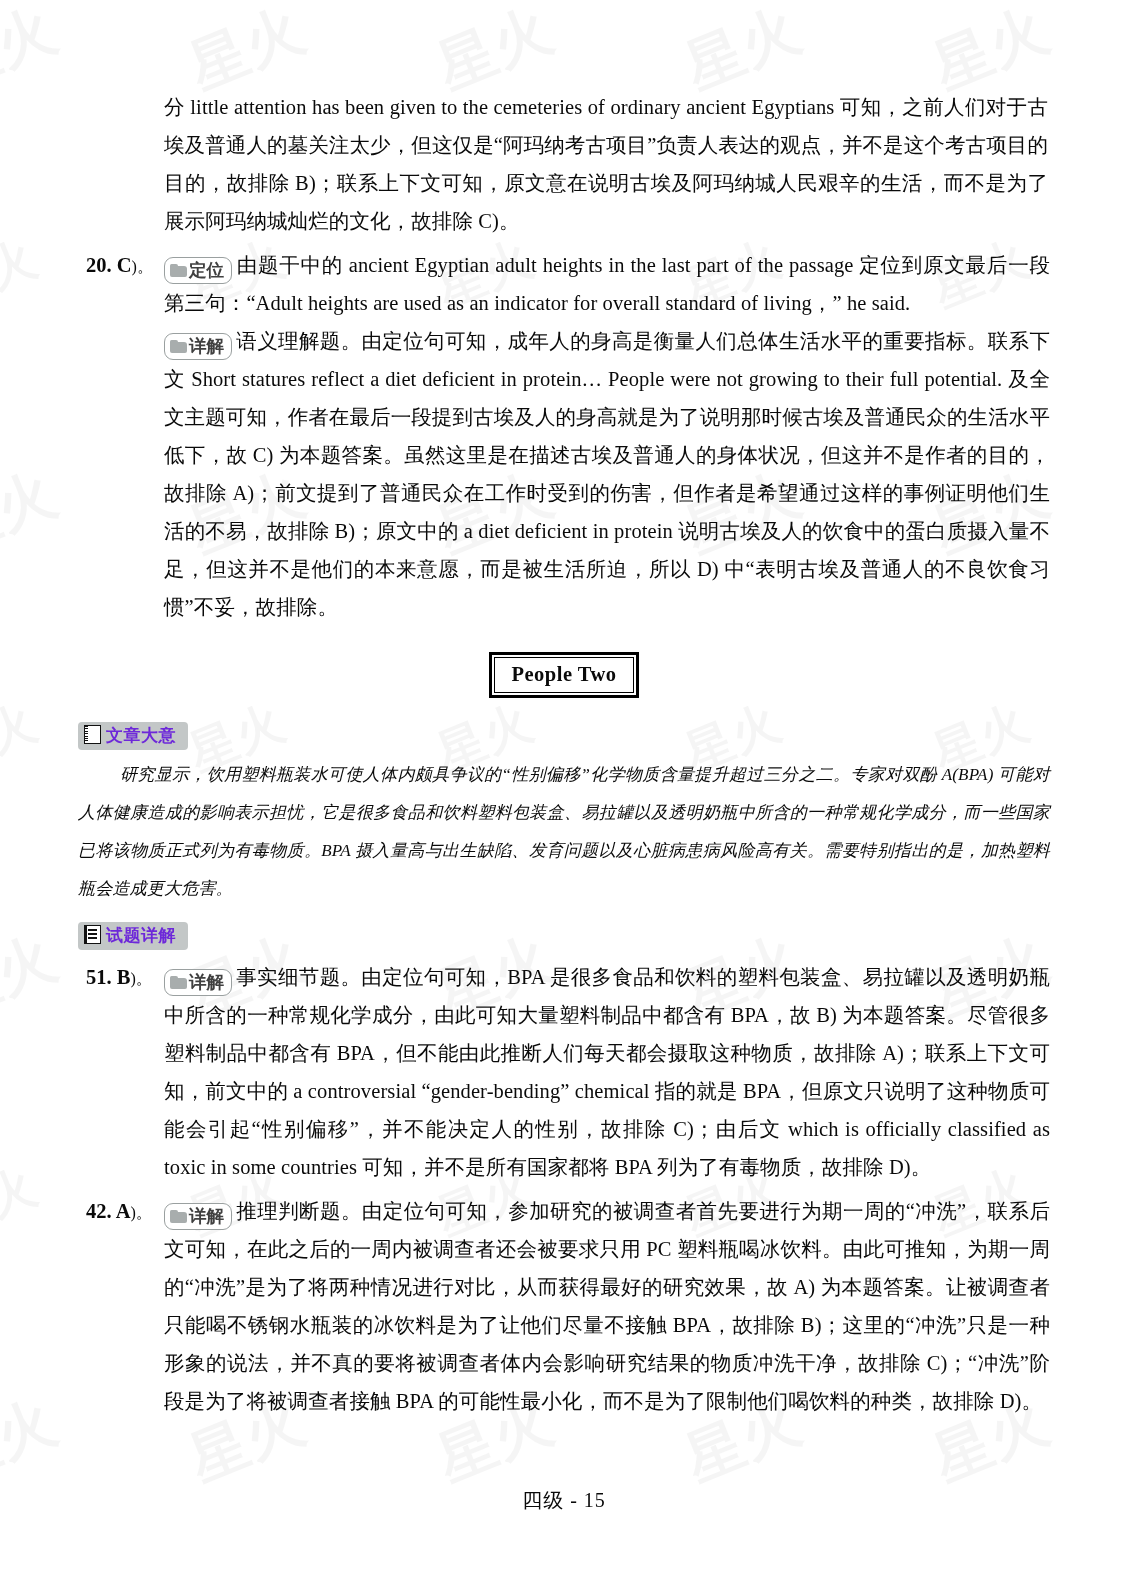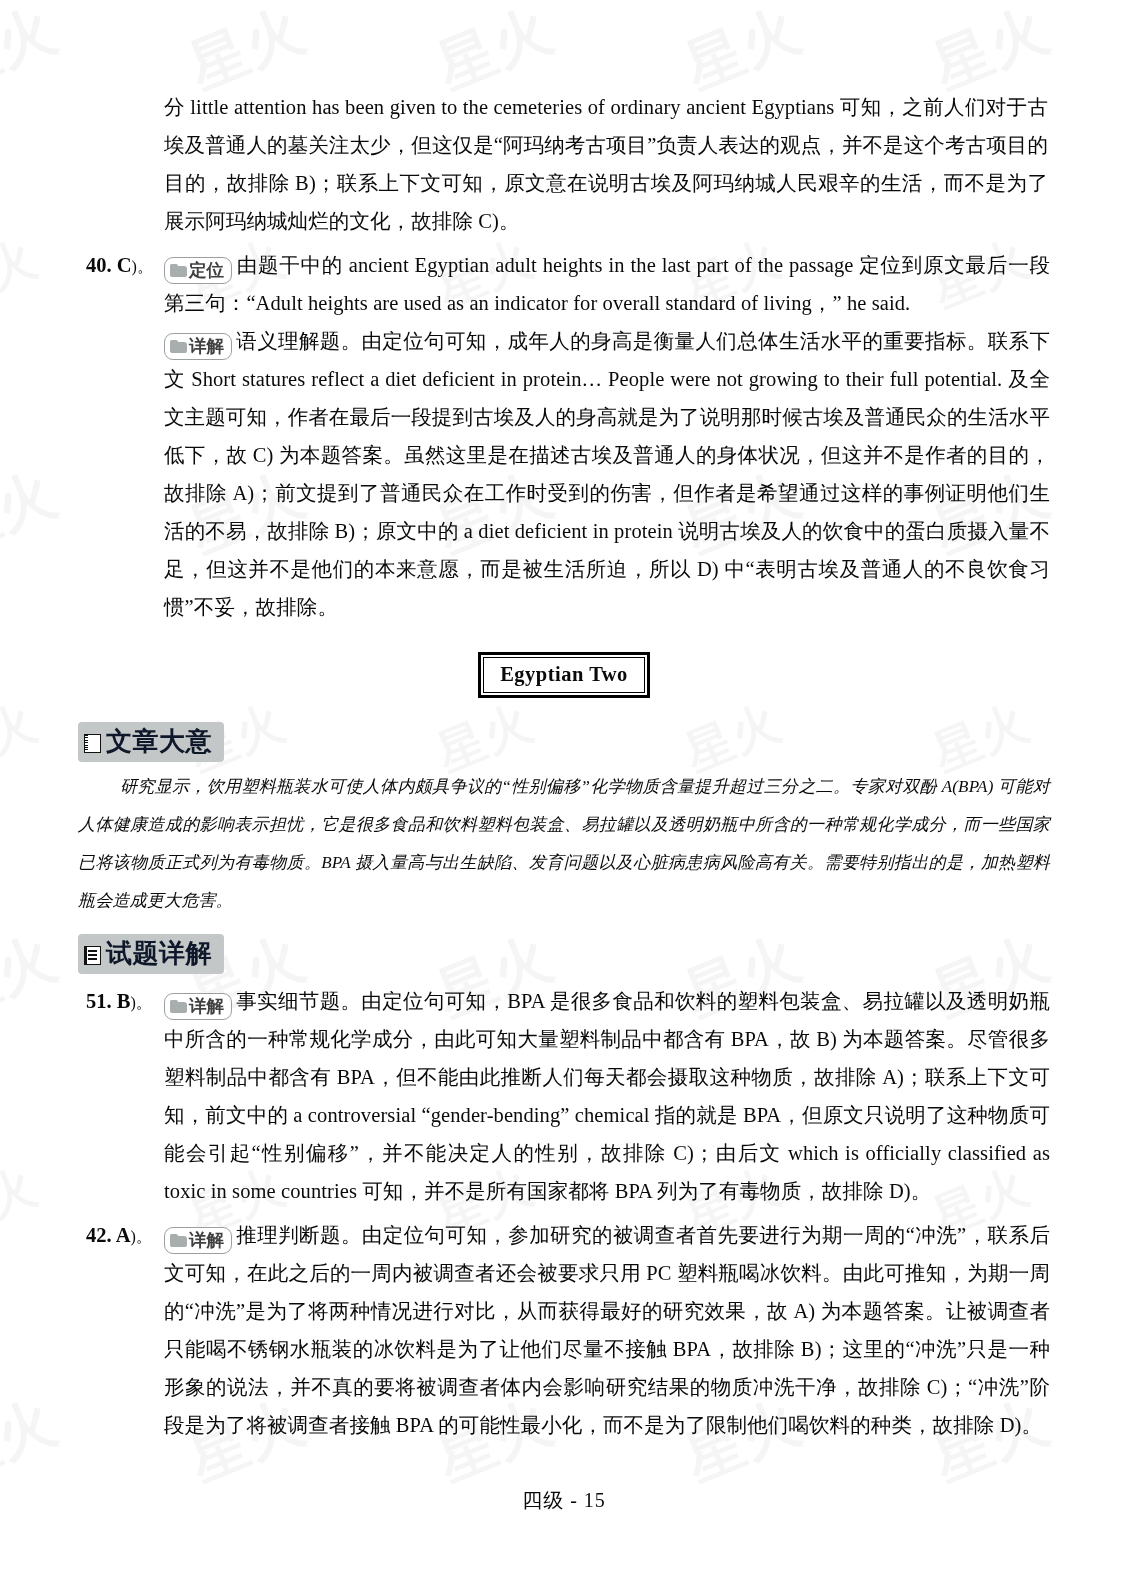--- a/index.html
+++ b/index.html
@@ -192,22 +192,22 @@
   .sec-head .shicon.lines::after {
     content: "";
     position: absolute;
     left: -0.5px; top: -0.5px;
     width: 2.5px; height: 18px;
     background: #111;
   }
   .sec-head .shlabel {
     font-family: "Liberation Sans", sans-serif;
     font-weight: 700;
-    font-size: 26px;
-    color: #0f172a;
+    font-size: 17px;
+    color: #6d28d9;
     letter-spacing: 0.5px;
   }
 
   
   .summary-para {
     font-size: 17px;
     line-height: 38px;
     text-align: justify;
     text-justify: inter-character;
     margin: 2px 0 0 0;
@@ -274,35 +274,35 @@
 
 <div id="page">
   <div class="content">
 
     
     <p class="para cont-para">分 little attention has been given to the cemeteries of ordinary ancient Egyptians 可知，之前人们对于古埃及普通人的墓关注太少，但这仅是“阿玛纳考古项目”负责人表达的观点，并不是这个考古项目的目的，故排除 B)；联系上下文可知，原文意在说明古埃及阿玛纳城人民艰辛的生活，而不是为了展示阿玛纳城灿烂的文化，故排除 C)。</p>
 
     
     <div class="qrow">
       <div class="qnum">
-        <span>40.</span>
+        <span>20.</span>
         <span class="ans">C</span><span class="circ">)。</span>
       </div>
       <p class="para">
         <span class="tagbadge"><span class="folder"></span><span class="tlabel">定位</span></span><span>由题干中的 ancient Egyptian adult heights in the last part of the passage 定位到原文最后一段第三句：“Adult heights are used as an indicator for overall standard of living，” he said.</span>
       </p>
       <p class="para">
         <span class="tagbadge"><span class="folder"></span><span class="tlabel">详解</span></span><span>语义理解题。由定位句可知，成年人的身高是衡量人们总体生活水平的重要指标。联系下文 Short statures reflect a diet deficient in protein… People were not growing to their full potential. 及全文主题可知，作者在最后一段提到古埃及人的身高就是为了说明那时候古埃及普通民众的生活水平低下，故 C) 为本题答案。虽然这里是在描述古埃及普通人的身体状况，但这并不是作者的目的，故排除 A)；前文提到了普通民众在工作时受到的伤害，但作者是希望通过这样的事例证明他们生活的不易，故排除 B)；原文中的 a diet deficient in protein 说明古埃及人的饮食中的蛋白质摄入量不足，但这并不是他们的本来意愿，而是被生活所迫，所以 D) 中“表明古埃及普通人的不良饮食习惯”不妥，故排除。</span>
       </p>
     </div>
 
     
     <div class="passage-wrap">
       <div class="passage-box">
-        <div class="passage-inner">Egyptian Two</div>
+        <div class="passage-inner">People Two</div>
       </div>
     </div>
 
     
     <div class="sec-head">
       <span class="shicon book"></span><span class="shlabel">文章大意</span>
     </div>
     <p class="summary-para"><span class="lead">研究显示，饮用塑料瓶装水可使人体内颇具争议的“性别偏移”化学物质含量提升超过三分之二。专家对双酚 A(BPA) 可能对人体健康造成的影响表示担忧，它是很多食品和饮料塑料包装盒、易拉罐以及透明奶瓶中所含的一种常规化学成分，而一些国家已将该物质正式列为有毒物质。BPA 摄入量高与出生缺陷、发育问题以及心脏病患病风险高有关。需要特别指出的是，加热塑料瓶会造成更大危害。</span></p>
 
     

